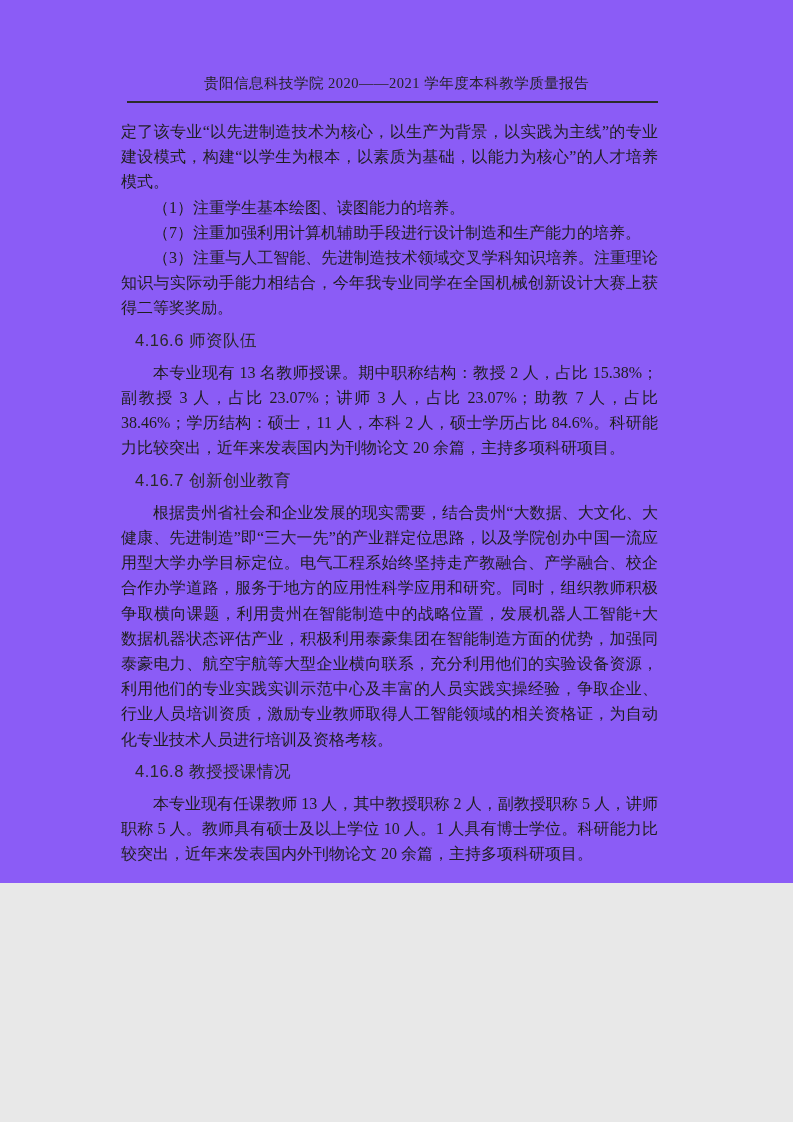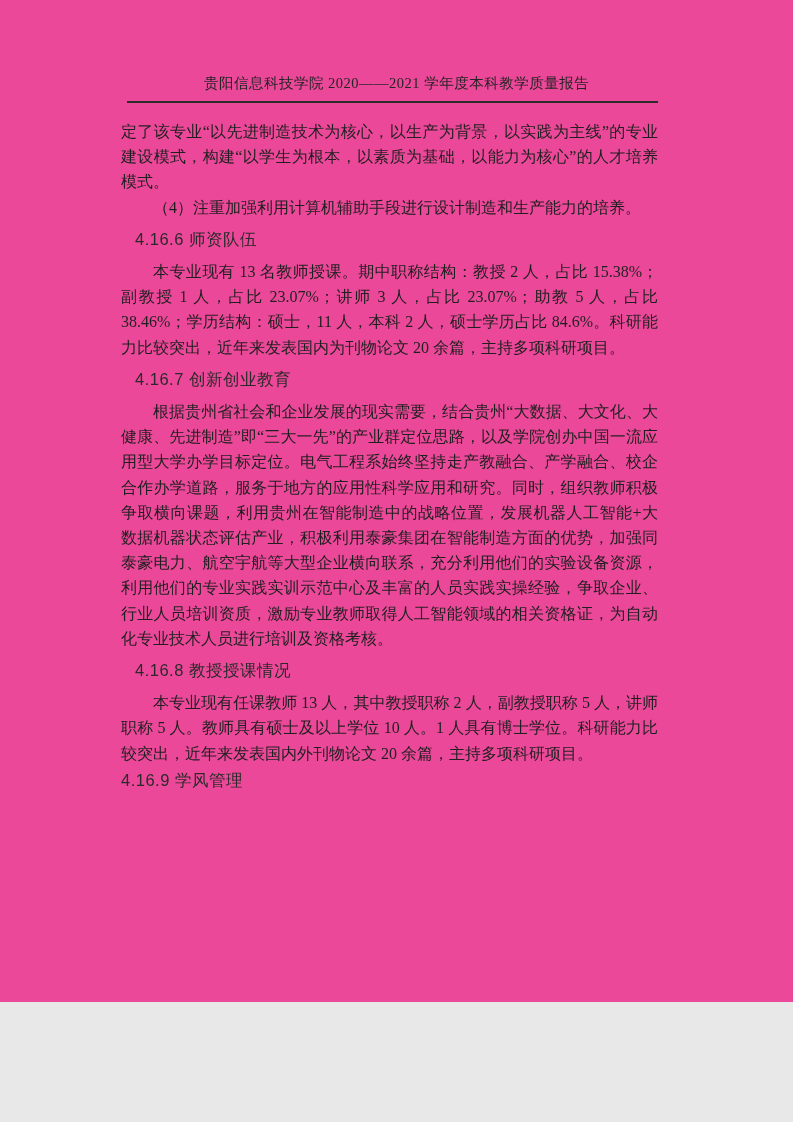--- a/index.html
+++ b/index.html
@@ -3,23 +3,23 @@
 <meta charset="utf-8">
 <style>
   html, body {
     margin: 0;
     padding: 0;
     background: #e8e8e8;
   }
   .page {
     position: relative;
     width: 793px;
-    height: 1002px;
+    height: 883px;
     margin: 0 auto;
-    background: #ec4899;
+    background: #8b5cf6;
     font-family: "Liberation Serif", "DejaVu Serif", serif;
     color: #1f1f1f;
     overflow: hidden;
   }
   .doc-header {
     position: absolute;
     top: 74px;
     left: 0;
     width: 100%;
     text-align: center;
@@ -88,32 +88,33 @@
   <div class="doc-header">
     <span>贵阳信息科技学院 2020——2021 学年度本科教学质量报告</span>
   </div>
 
   <div class="header-rule"></div>
 
   <div class="content">
 
     <p class="no-indent">定了该专业“以先进制造技术为核心，以生产为背景，以实践为主线”的专业建设模式，构建“以学生为根本，以素质为基础，以能力为核心”的人才培养模式。</p>
 
-    <p>（4）注重加强利用计算机辅助手段进行设计制造和生产能力的培养。</p>
+    <p>（1）注重学生基本绘图、读图能力的培养。</p>
+    <p>（7）注重加强利用计算机辅助手段进行设计制造和生产能力的培养。</p>
+    <p>（3）注重与人工智能、先进制造技术领域交叉学科知识培养。注重理论知识与实际动手能力相结合，今年我专业同学在全国机械创新设计大赛上获得二等奖奖励。</p>
 
     <h2>4.16.6 师资队伍</h2>
-    <p>本专业现有 13 名教师授课。期中职称结构：教授 2 人，占比 15.38%；副教授 1 人，占比 23.07%；讲师 3 人，占比 23.07%；助教 5 人，占比 38.46%；学历结构：硕士，11 人，本科 2 人，硕士学历占比 84.6%。科研能力比较突出，近年来发表国内为刊物论文 20 余篇，主持多项科研项目。</p>
+    <p>本专业现有 13 名教师授课。期中职称结构：教授 2 人，占比 15.38%；副教授 3 人，占比 23.07%；讲师 3 人，占比 23.07%；助教 7 人，占比 38.46%；学历结构：硕士，11 人，本科 2 人，硕士学历占比 84.6%。科研能力比较突出，近年来发表国内为刊物论文 20 余篇，主持多项科研项目。</p>
 
     <h2>4.16.7 创新创业教育</h2>
     <p>根据贵州省社会和企业发展的现实需要，结合贵州“大数据、大文化、大健康、先进制造”即“三大一先”的产业群定位思路，以及学院创办中国一流应用型大学办学目标定位。电气工程系始终坚持走产教融合、产学融合、校企合作办学道路，服务于地方的应用性科学应用和研究。同时，组织教师积极争取横向课题，利用贵州在智能制造中的战略位置，发展机器人工智能+大数据机器状态评估产业，积极利用泰豪集团在智能制造方面的优势，加强同泰豪电力、航空宇航等大型企业横向联系，充分利用他们的实验设备资源，利用他们的专业实践实训示范中心及丰富的人员实践实操经验，争取企业、行业人员培训资质，激励专业教师取得人工智能领域的相关资格证，为自动化专业技术人员进行培训及资格考核。</p>
 
     <h2>4.16.8 教授授课情况</h2>
     <p>本专业现有任课教师 13 人，其中教授职称 2 人，副教授职称 5 人，讲师职称 5 人。教师具有硕士及以上学位 10 人。1 人具有博士学位。科研能力比较突出，近年来发表国内外刊物论文 20 余篇，主持多项科研项目。</p>
 
-    <h2 class="tight">4.16.9 学风管理</h2>
 
   </div>
 
   <div class="doc-footer">
     <span>第 62 页</span>
   </div>
 
 </div>
 
 </body></html>

